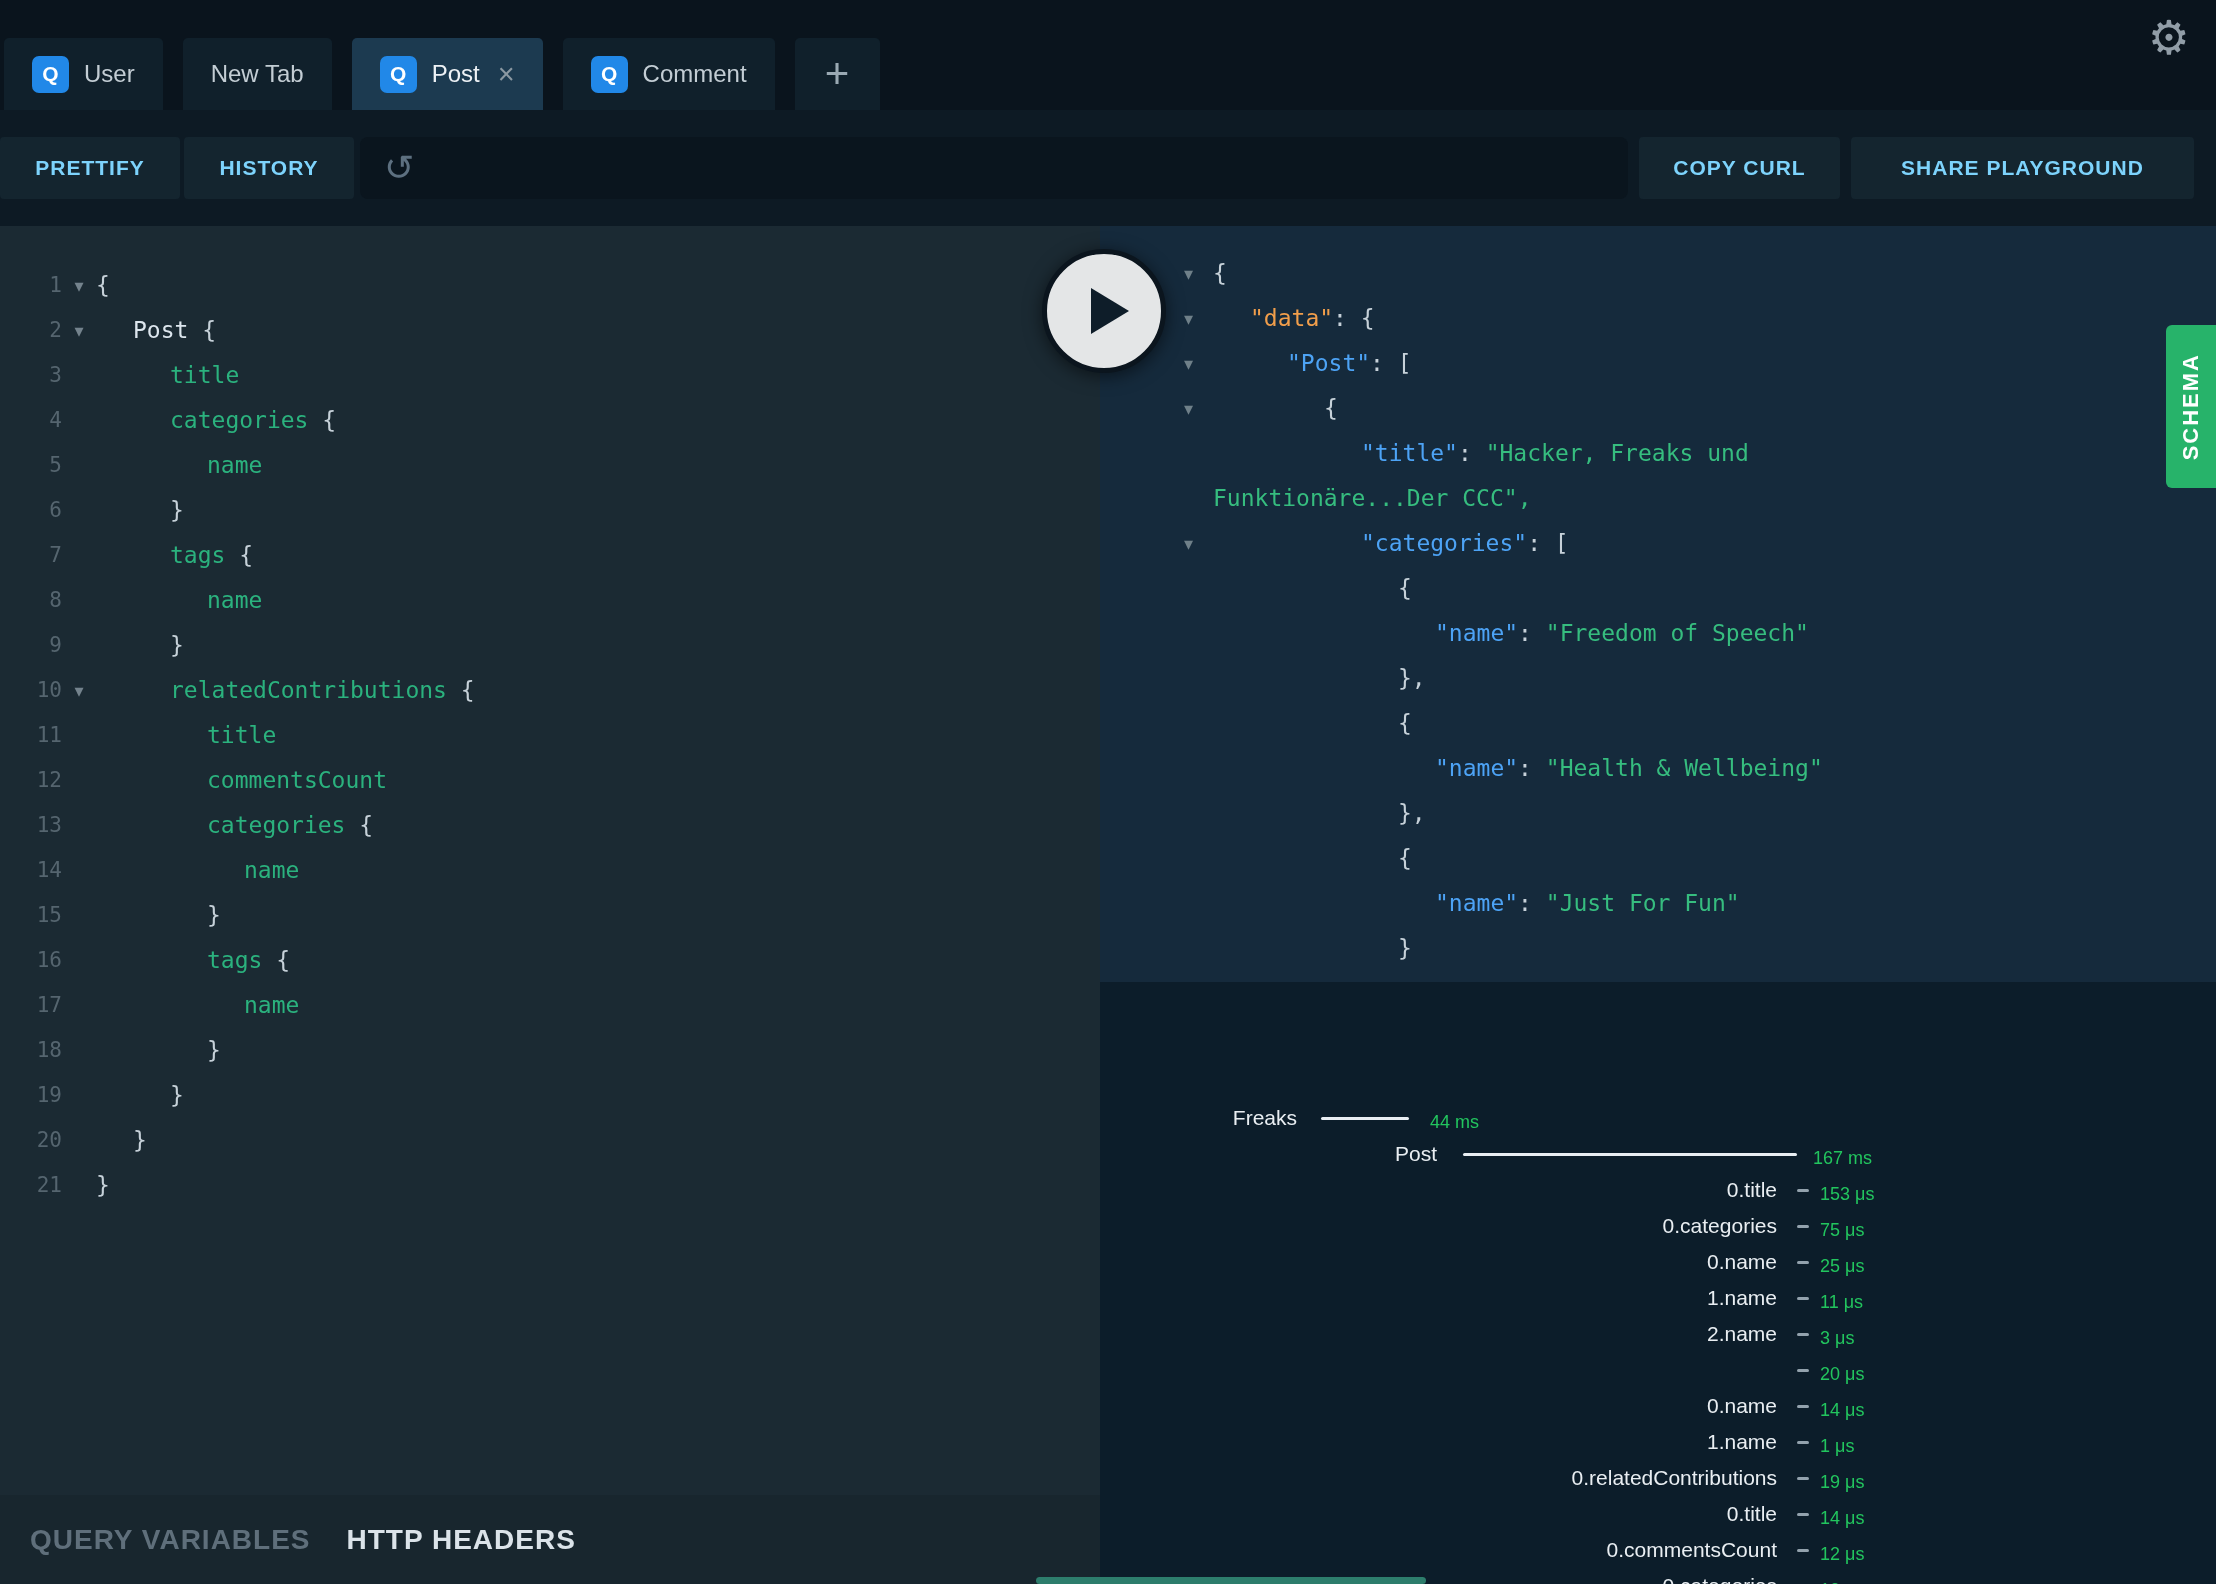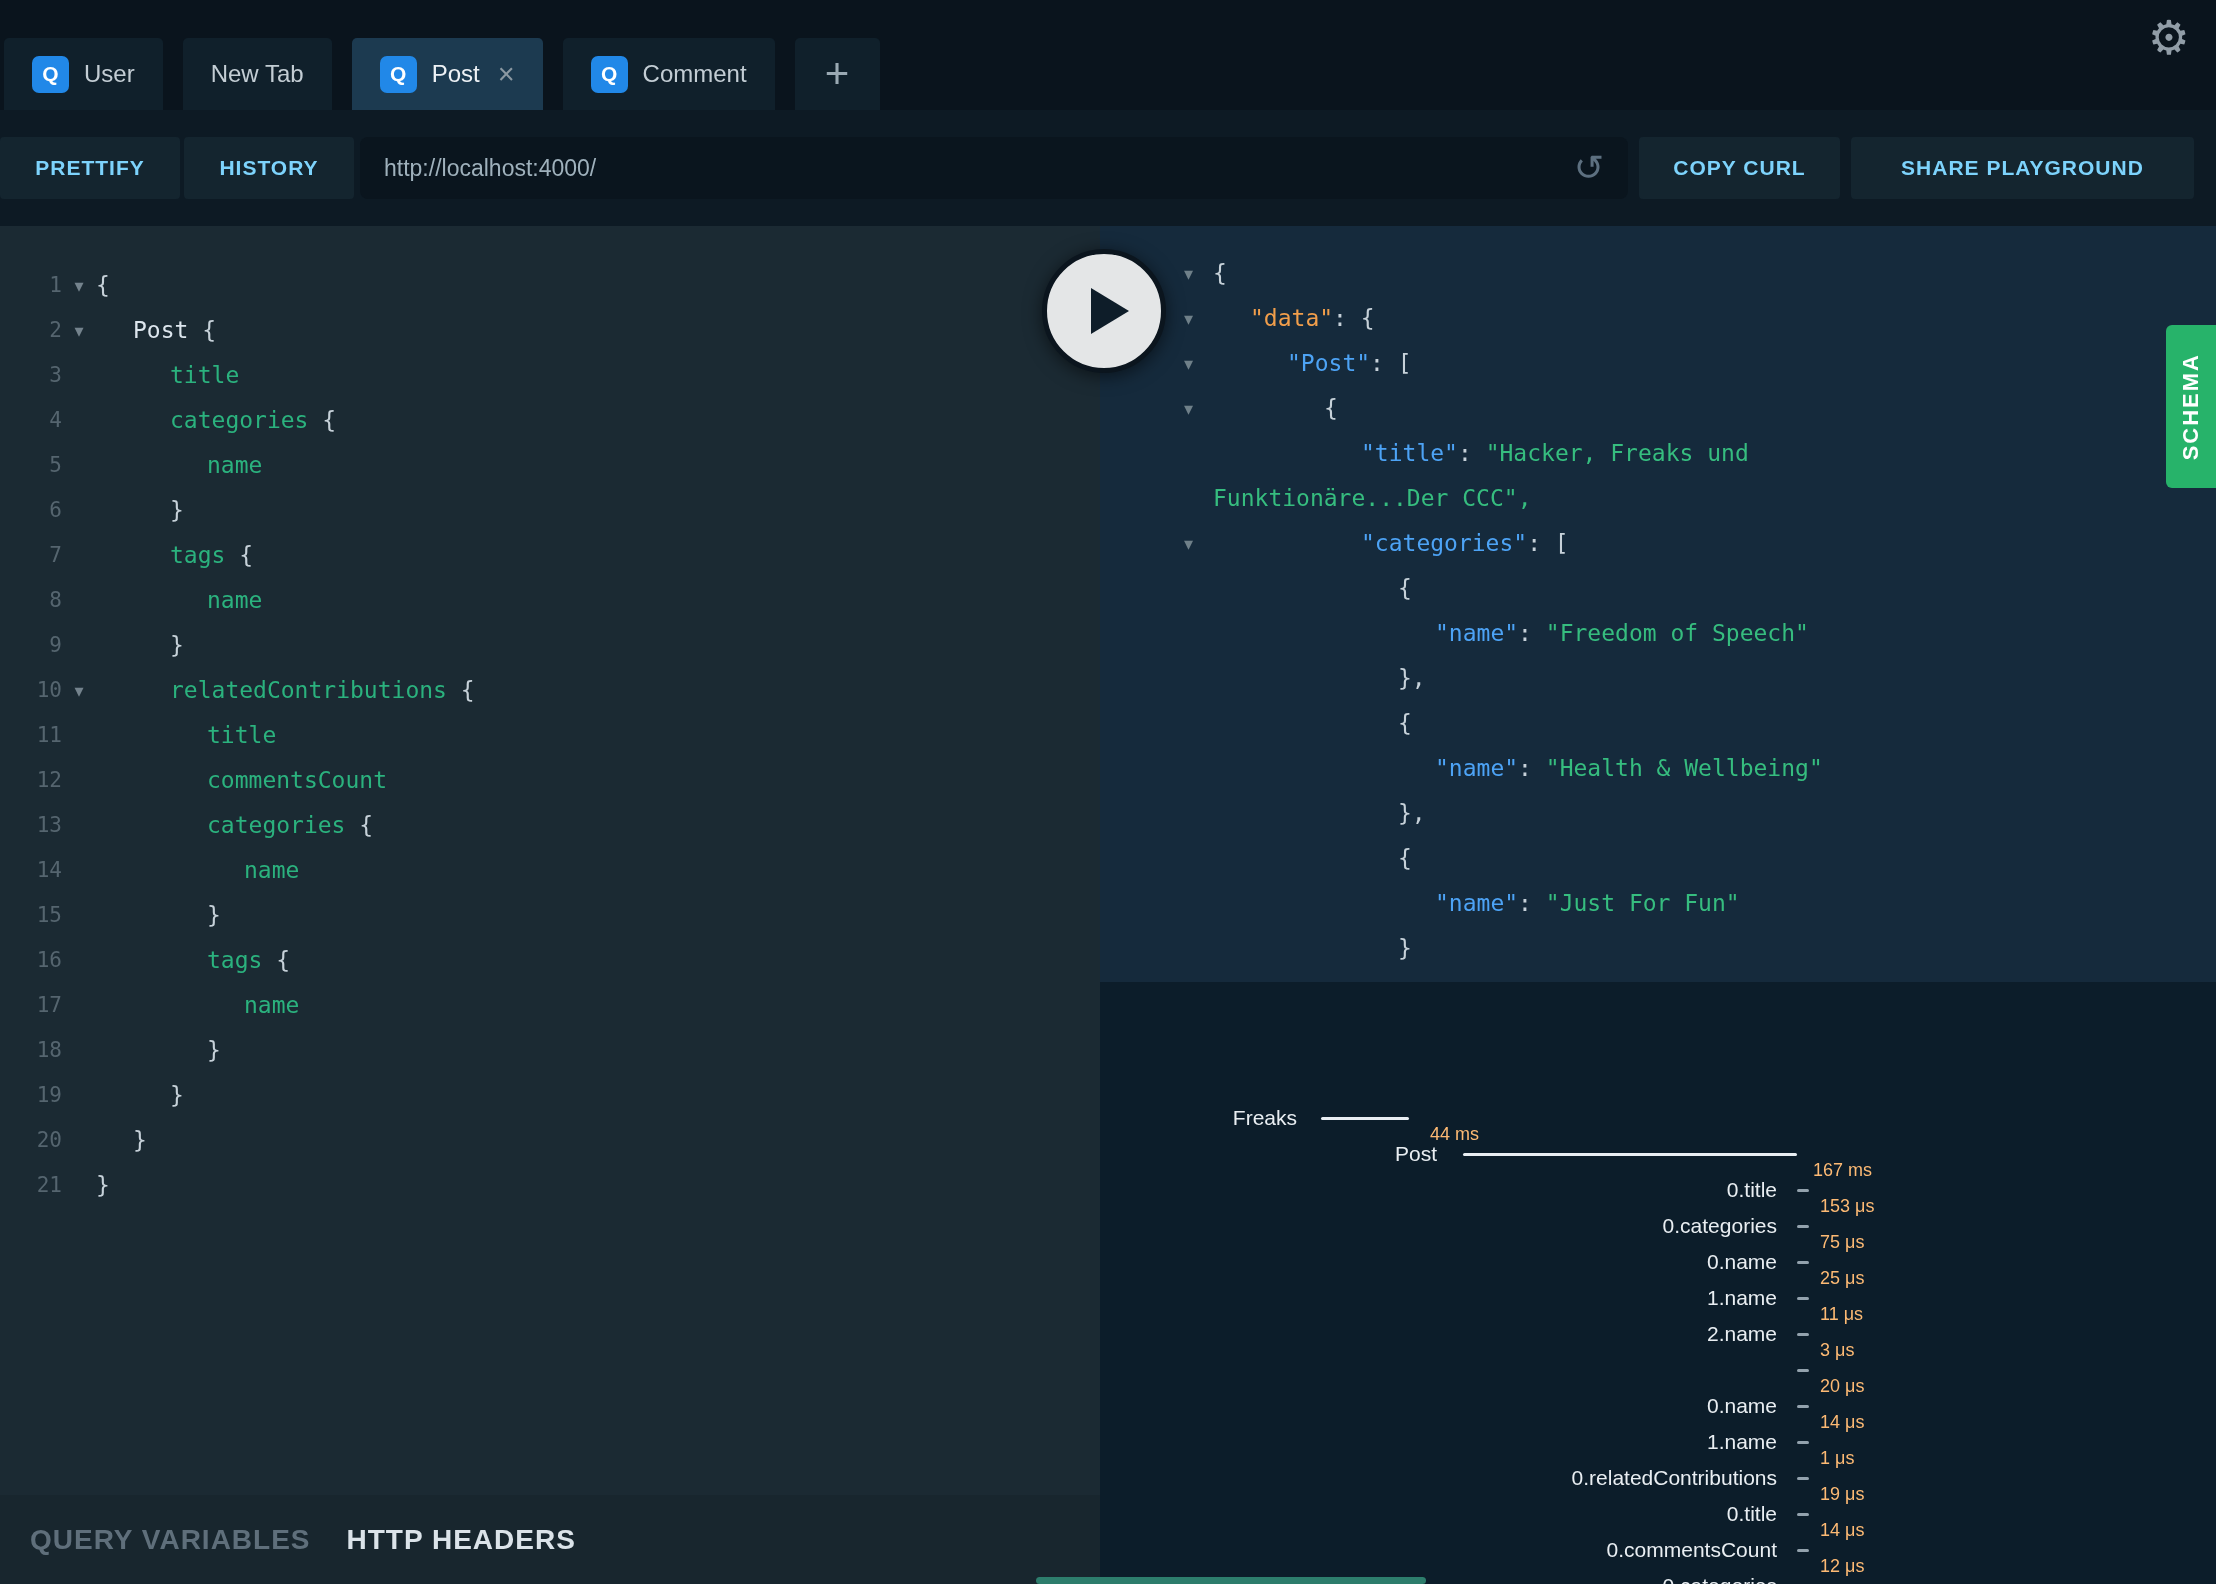--- a/index.html
+++ b/index.html
@@ -69,21 +69,21 @@
   #trace-rows{position:absolute;top:118px;left:0;width:100%}
   .trow{position:relative;height:36px;line-height:36px}
   .tl{position:absolute;left:0;top:0;text-align:right;font-size:21px;color:#e9eef2;white-space:nowrap}
   .k-request .tl{width:197px}
   .k-operation .tl{width:337px}
   .k-field .tl{width:677px}
   .tbar{position:absolute;top:17px;height:3px;background:#e9eef3;border-radius:2px}
   .k-request .tbar{left:221px}
   .k-operation .tbar{left:363px}
   .tdash{position:absolute;left:697px;top:17px;width:12px;height:3px;background:#93a2ad;border-radius:2px}
-  .ttime{position:absolute;top:16px;font-size:18px;color:#fdba74;white-space:nowrap}
+  .ttime{position:absolute;top:4px;font-size:18px;color:#22c55e;white-space:nowrap}
   .k-request .ttime{left:330px}
   .k-operation .ttime{left:713px}
   .k-field .ttime{left:720px}
 
   
   .play{position:absolute;left:1042px;top:249px;width:124px;height:124px;border-radius:50%;
         background:#e4e6e7;border:5px solid #0b151e;box-shadow:0 3px 18px rgba(0,0,0,.55);
         cursor:pointer;display:flex;align-items:center;justify-content:center;z-index:6}
   .play-tri{width:0;height:0;border-left:38px solid #0e1d29;border-top:23px solid transparent;
             border-bottom:23px solid transparent;margin-left:12px}
@@ -118,21 +118,20 @@
         </div>
         <button class="newtab"><span>+</span></button>
     </div>
     <span class="gear">⚙</span>
   </header>
 
   <div class="toolbar">
     <button class="tbtn btn-prettify">PRETTIFY</button>
     <button class="tbtn btn-history">HISTORY</button>
     <div class="urlbar">
-      <span class="urltext">http://localhost:4000/</span>
       <span class="reload">↺</span>
     </div>
     <button class="tbtn btn-copycurl">COPY CURL</button>
     <button class="tbtn btn-share">SHARE PLAYGROUND</button>
   </div>
 
   <main>
     <section class="editor">
       <div id="editor-lines">
           <div class="eline">

